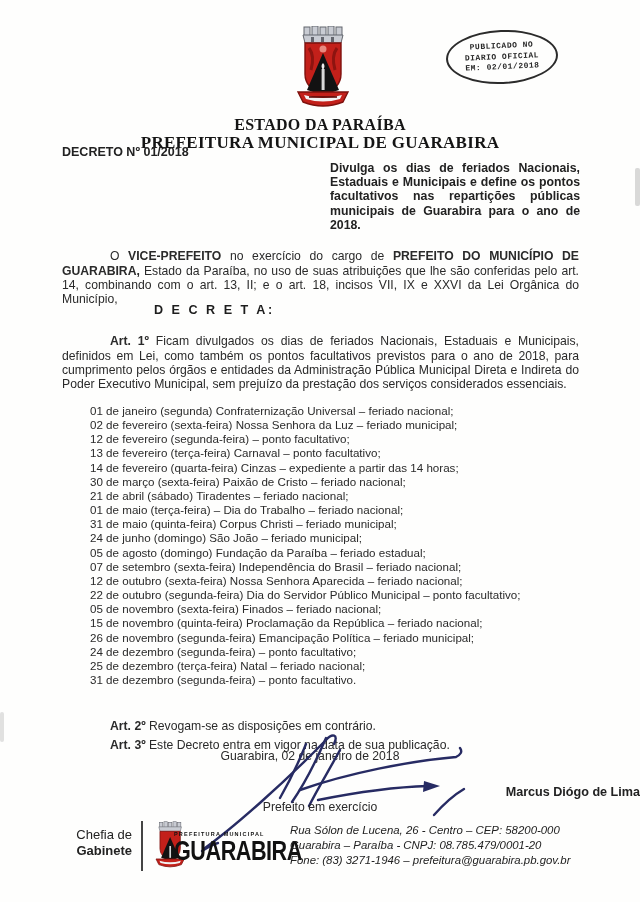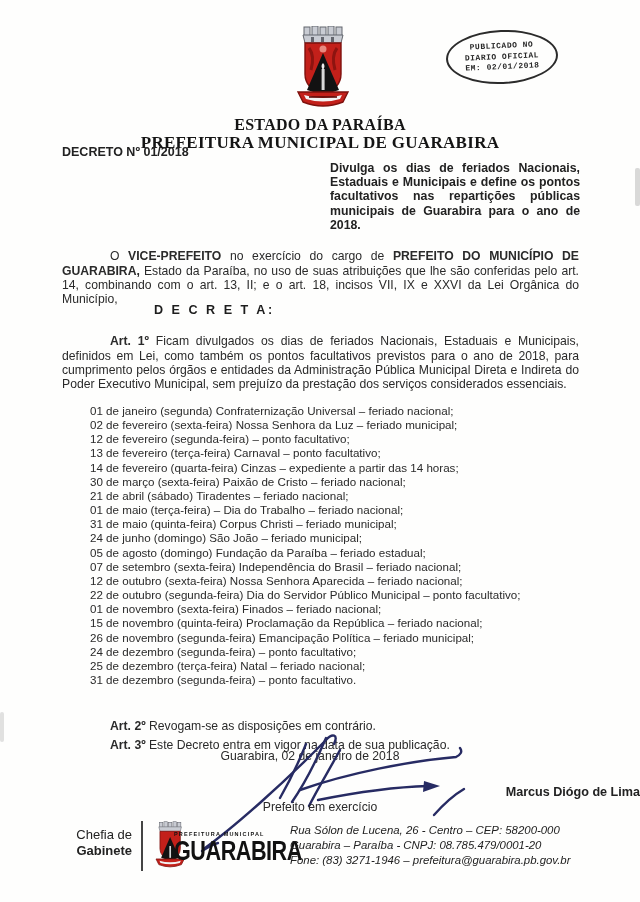--- a/index.html
+++ b/index.html
@@ -122,21 +122,21 @@
     <div>14 de fevereiro (quarta-feira) Cinzas – expediente a partir das 14 horas;</div>
     <div>30 de março (sexta-feira) Paixão de Cristo – feriado nacional;</div>
     <div>21 de abril (sábado) Tiradentes – feriado nacional;</div>
     <div>01 de maio (terça-feira) – Dia do Trabalho – feriado nacional;</div>
     <div>31 de maio (quinta-feira) Corpus Christi – feriado municipal;</div>
     <div>24 de junho (domingo) São João – feriado municipal;</div>
     <div>05 de agosto (domingo) Fundação da Paraíba – feriado estadual;</div>
     <div>07 de setembro (sexta-feira) Independência do Brasil – feriado nacional;</div>
     <div>12 de outubro (sexta-feira) Nossa Senhora Aparecida – feriado nacional;</div>
     <div>22 de outubro (segunda-feira) Dia do Servidor Público Municipal – ponto facultativo;</div>
-    <div>01 de novembro (sexta-feira) Finados – feriado nacional;</div>
+    <div>05 de novembro (sexta-feira) Finados – feriado nacional;</div>
     <div>15 de novembro (quinta-feira) Proclamação da República – feriado nacional;</div>
     <div>26 de novembro (segunda-feira) Emancipação Política – feriado municipal;</div>
     <div>24 de dezembro (segunda-feira) – ponto facultativo;</div>
     <div>25 de dezembro (terça-feira) Natal – feriado nacional;</div>
     <div>31 de dezembro (segunda-feira) – ponto facultativo.</div>
   </div>
 
   <p class="art-short art2"><span class="b">Art. 2º</span><span> Revogam-se as disposições em contrário.</span></p>
   <p class="art-short art3"><span class="b">Art. 3º</span><span> Este Decreto entra em vigor na data de sua publicação.</span></p>
 

